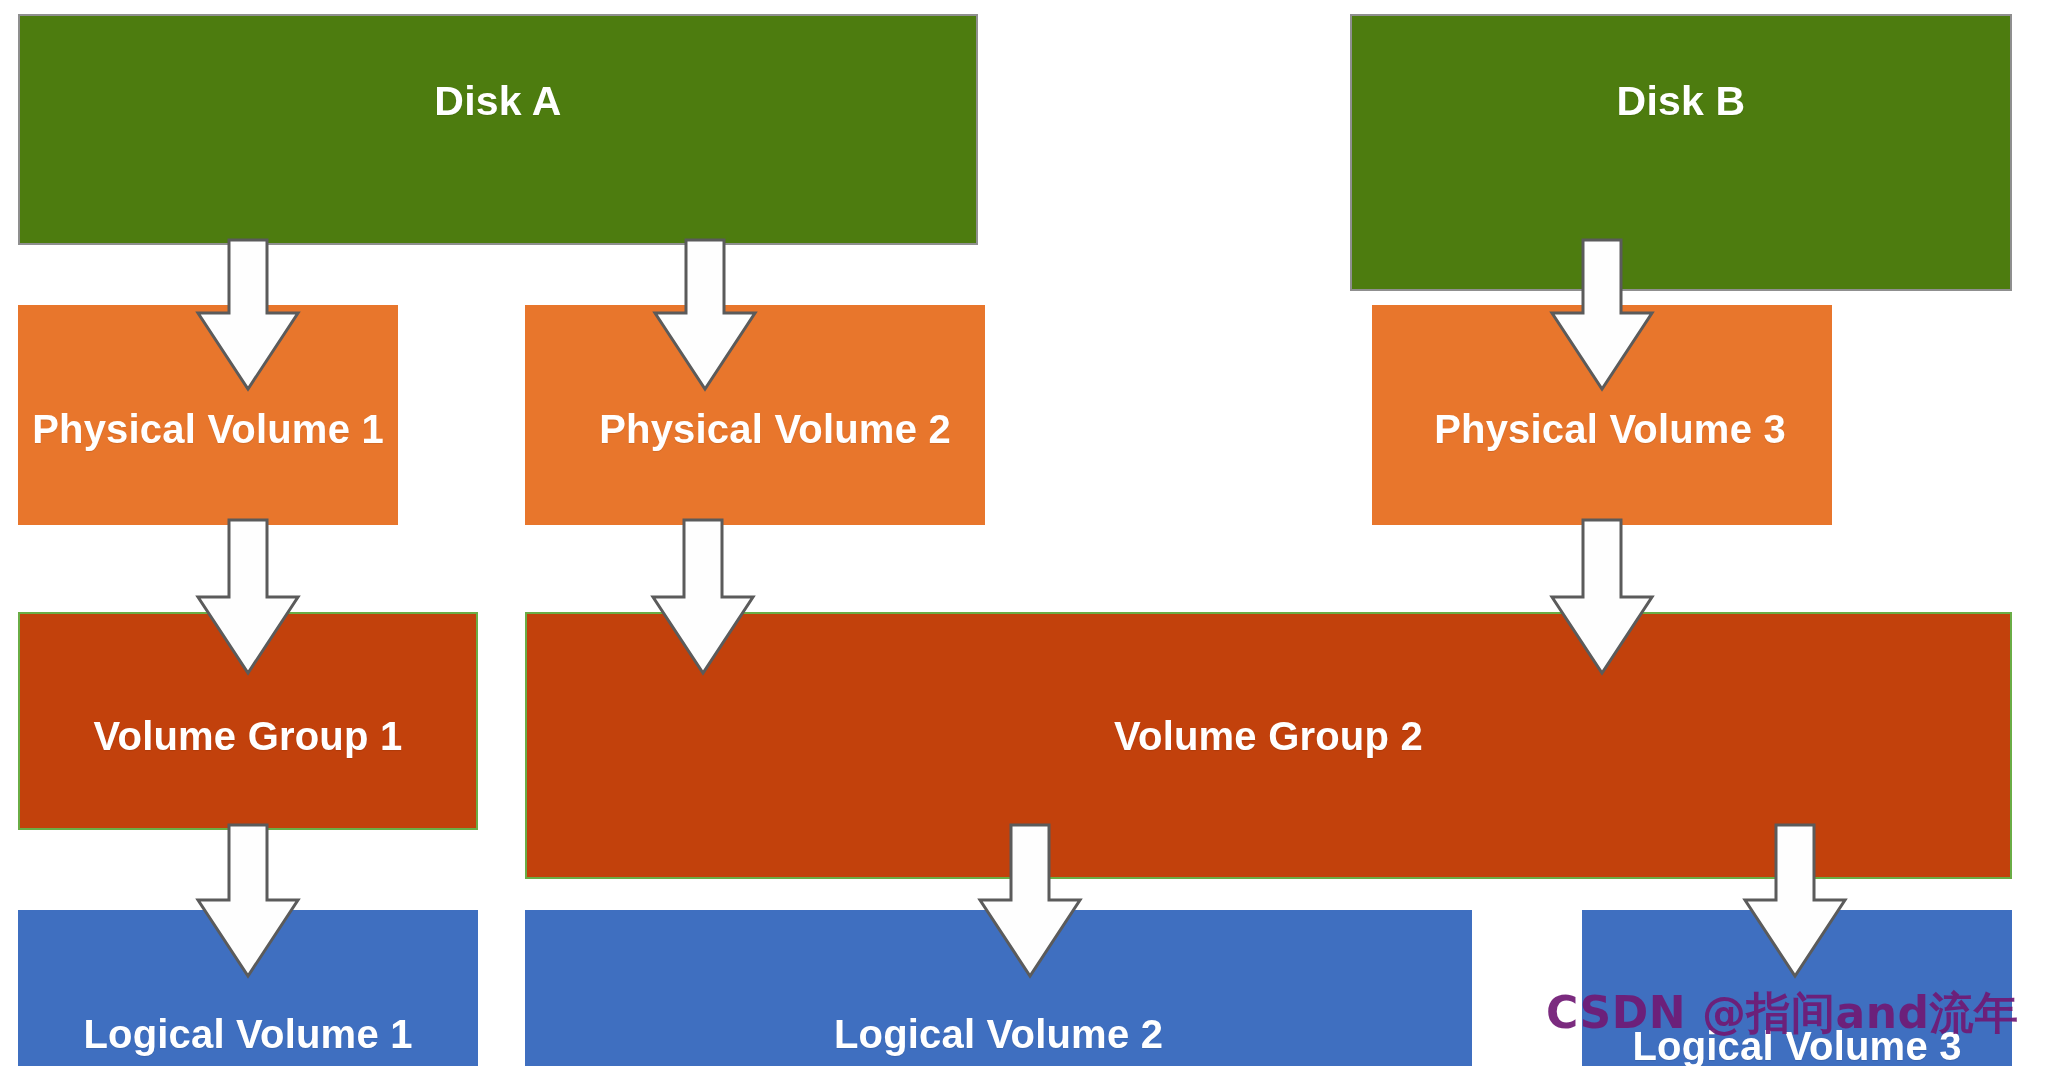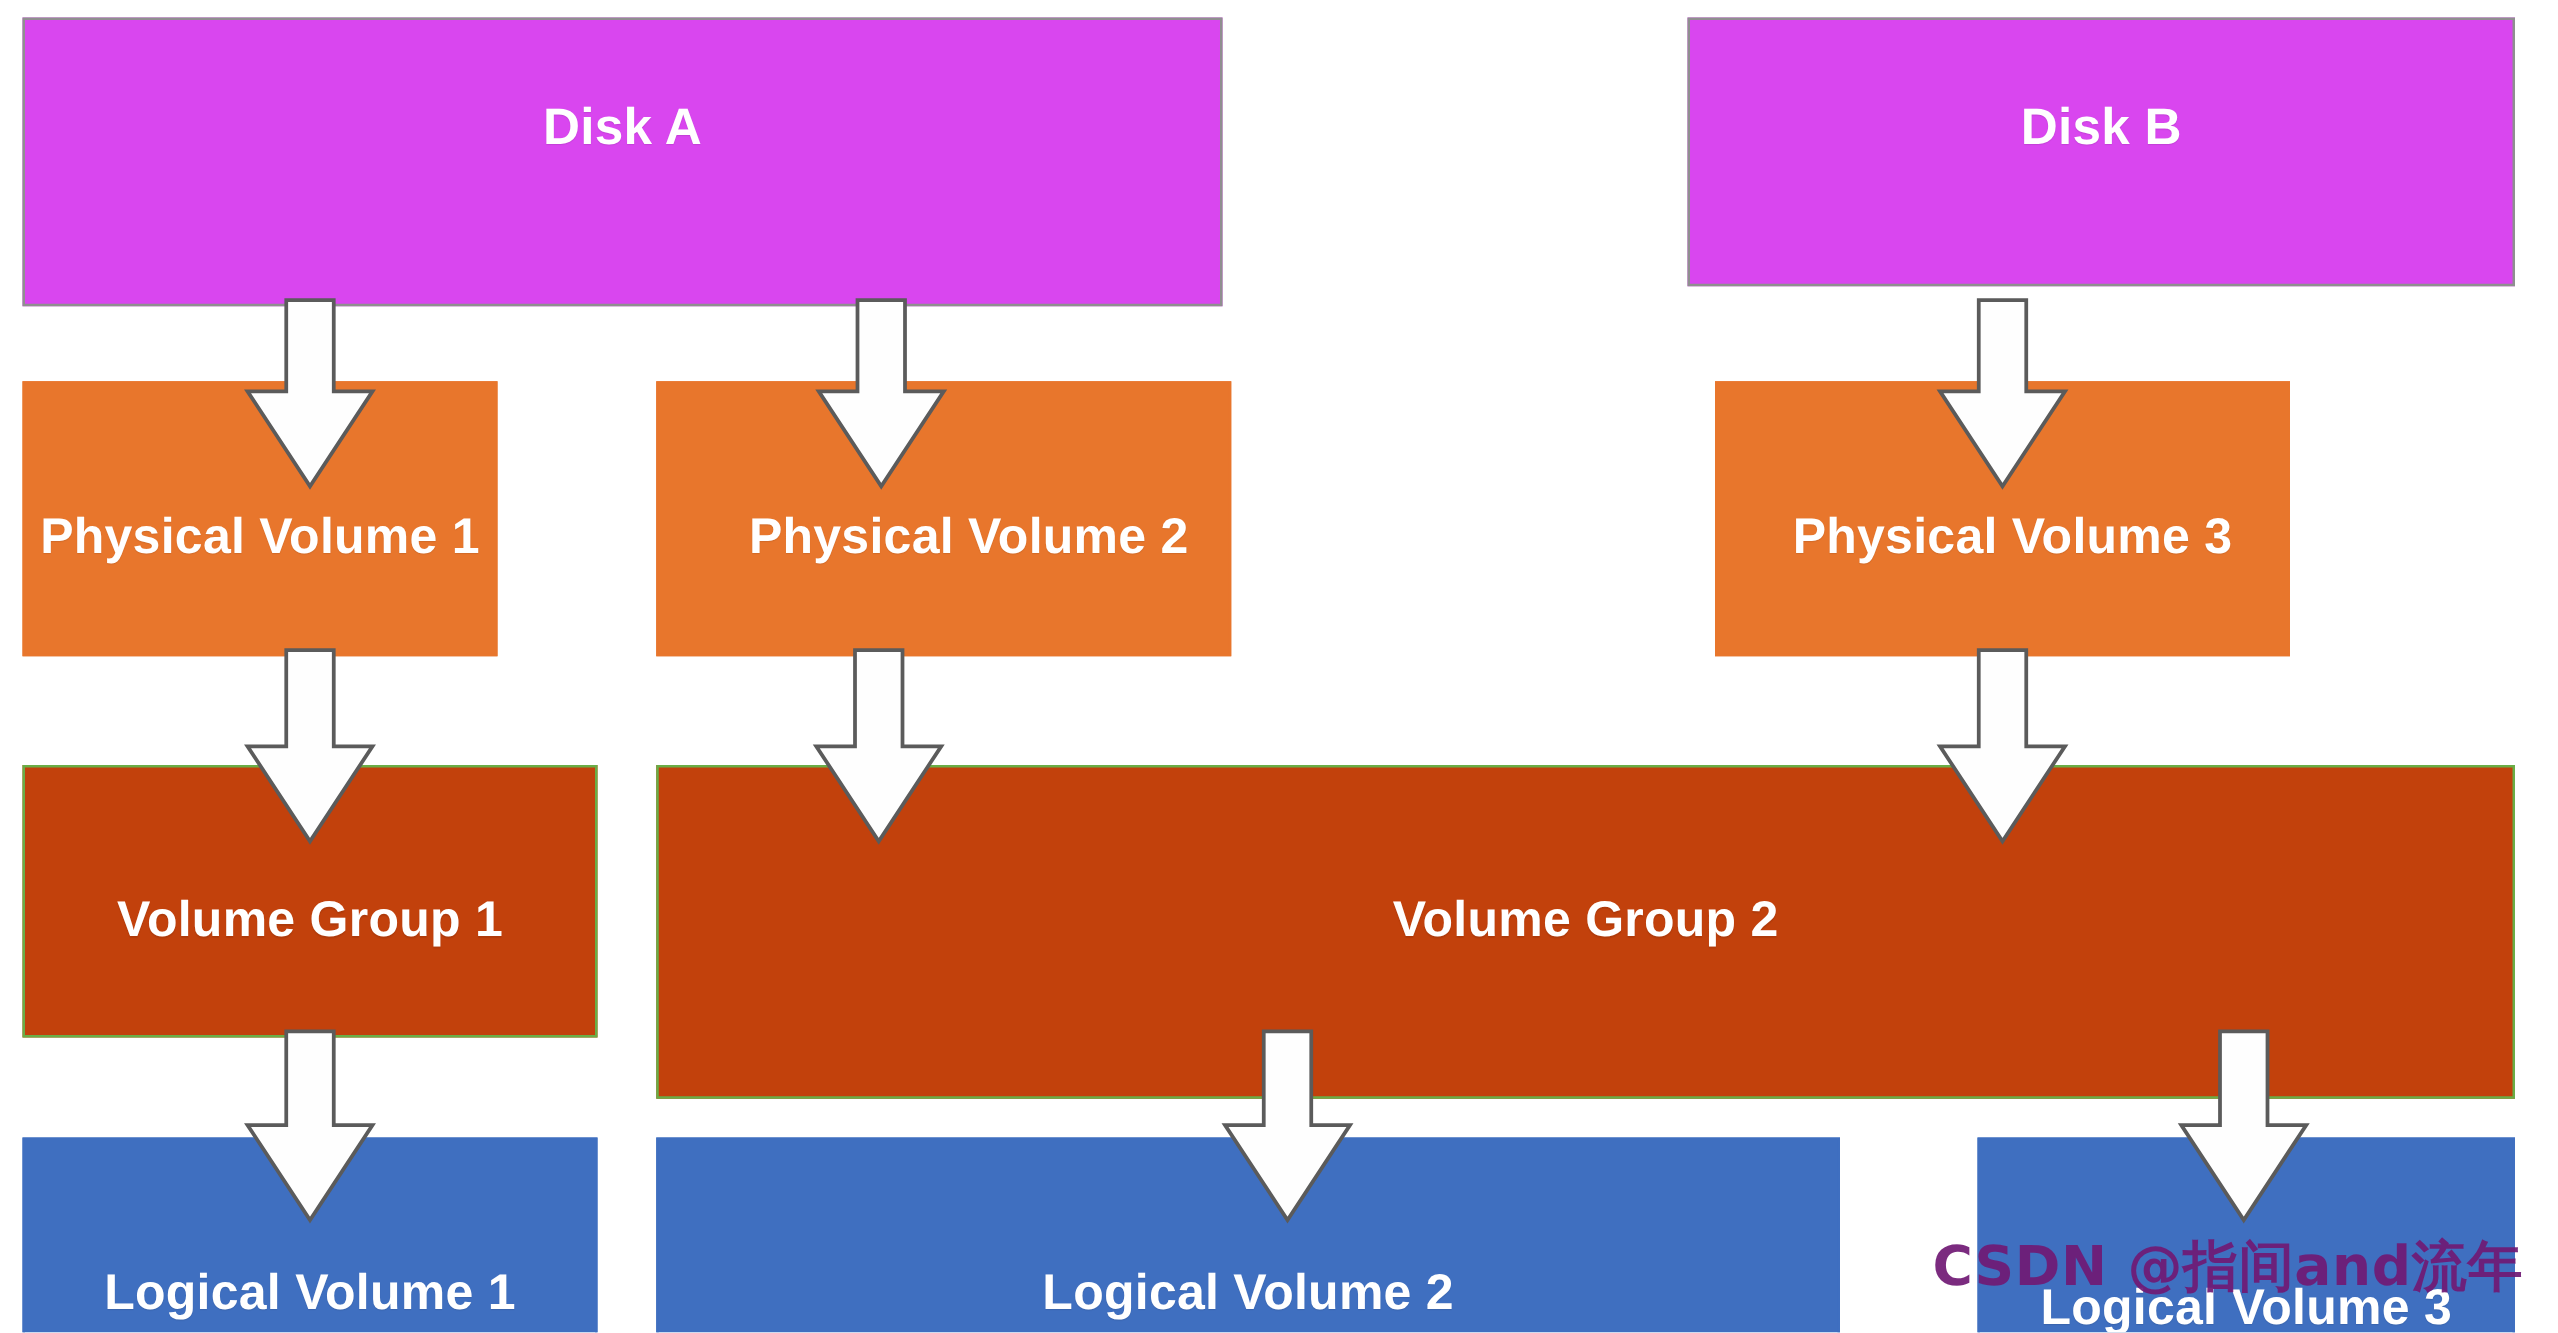--- a/index.html
+++ b/index.html
@@ -30,21 +30,21 @@
     text-shadow: 0 1px 1px rgba(0,0,0,0.10);
     border: 2px solid rgba(0,0,0,0.22);
     z-index: 1;
   }
   .box > .box-label {
     display: block;
     width: 100%;
     text-align: center;
   }
   .box-disk {
-    background: #d946ef;
+    background: #4d7c0f;
     border-color: #8f8f8f;
     font-size: 41px;
   }
   .box-pv {
     background: #e8762c;
     border-color: #e8762c;
     font-size: 40px;
   }
   .box-vg {
     background: #c2410c;
@@ -87,21 +87,21 @@
 </style>
 </head>
 <body>
 
 <div id="canvas">
 
   <div id="boxes-root">
       <div class="box box-disk" style="left: 18px; top: 14px; width: 960px; height: 231px;">
         <span class="box-label" style="margin-top: 62px;">Disk A</span>
       </div>
-      <div class="box box-disk" style="left: 1350px; top: 14px; width: 662px; height: 215px;">
+      <div class="box box-disk" style="left: 1350px; top: 14px; width: 662px; height: 277px;">
         <span class="box-label" style="margin-top: 62px;">Disk B</span>
       </div>
       <div class="box box-pv" style="left: 18px; top: 305px; width: 380px; height: 220px;">
         <span class="box-label" style="margin-top: 100px;">Physical Volume 1</span>
       </div>
       <div class="box box-pv" style="left: 525px; top: 305px; width: 460px; height: 220px; padding-left: 40px;">
         <span class="box-label" style="margin-top: 100px;">Physical Volume 2</span>
       </div>
       <div class="box box-pv" style="left: 1372px; top: 305px; width: 460px; height: 220px; padding-left: 16px;">
         <span class="box-label" style="margin-top: 100px;">Physical Volume 3</span>

